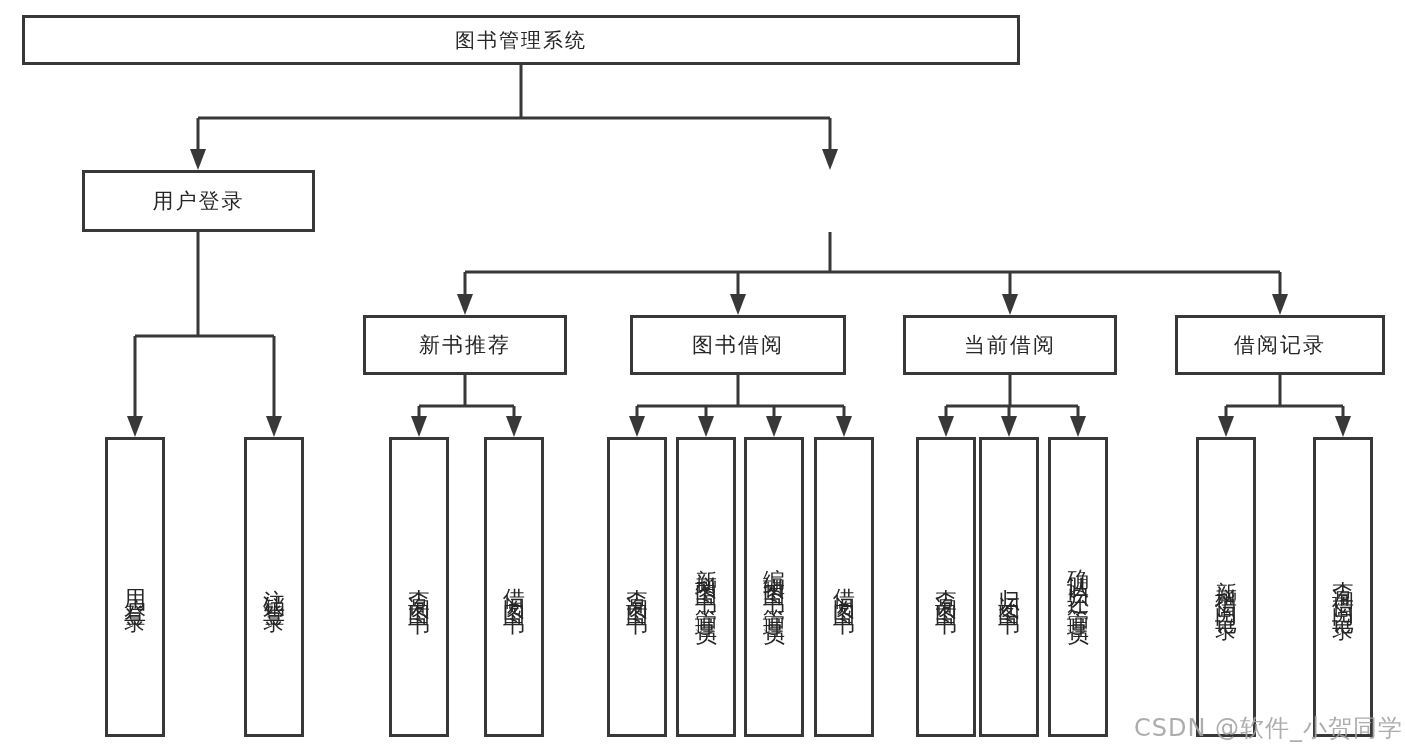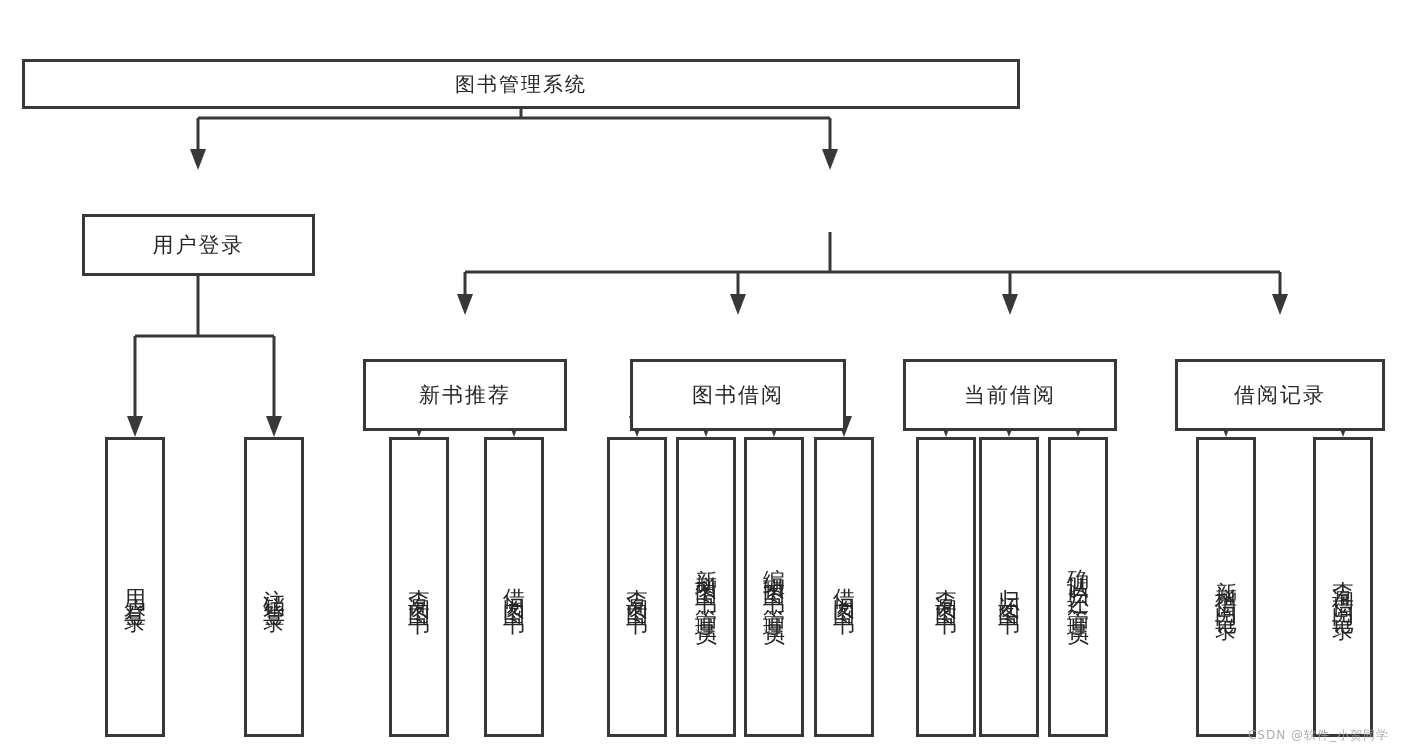--- a/index.html
+++ b/index.html
@@ -29,47 +29,46 @@
     display: flex;
     align-items: center;
     justify-content: center;
     z-index: 2;
     color: #262626;
   }
   .box.h {
     font-size: 21px;
     letter-spacing: 2px;
     white-space: nowrap;
-    margin-top: 44px;
   }
   .box.root {
     left: 22px;  top: 15px;  width: 998px; height: 50px;
     font-size: 20px;
   }
   .lvl2 { top: 170px; height: 62px; }
-  .lvl3 { top: 315px; height: 72px; }
+  .lvl3 { top: 315px; height: 60px; }
   .leaf {
     top: 437px;
     height: 300px;
     width: 60px;
   }
   .leaf .vtext {
     writing-mode: vertical-rl;
     text-orientation: mixed;
     font-size: 22px;
     letter-spacing: 8px;
     line-height: 1;
     color: #262626;
   }
   .watermark {
     position: absolute;
-    right: 16px;
+    right: 2px;
     bottom: 3px;
     z-index: 3;
-    font-size: 12px;
+    font-size: 24px;
     letter-spacing: 1px;
     color: rgba(164, 164, 164, 0.9);
     white-space: nowrap;
   }
 </style>
 </head>
 <body>
 
 <div class="canvas">
 

